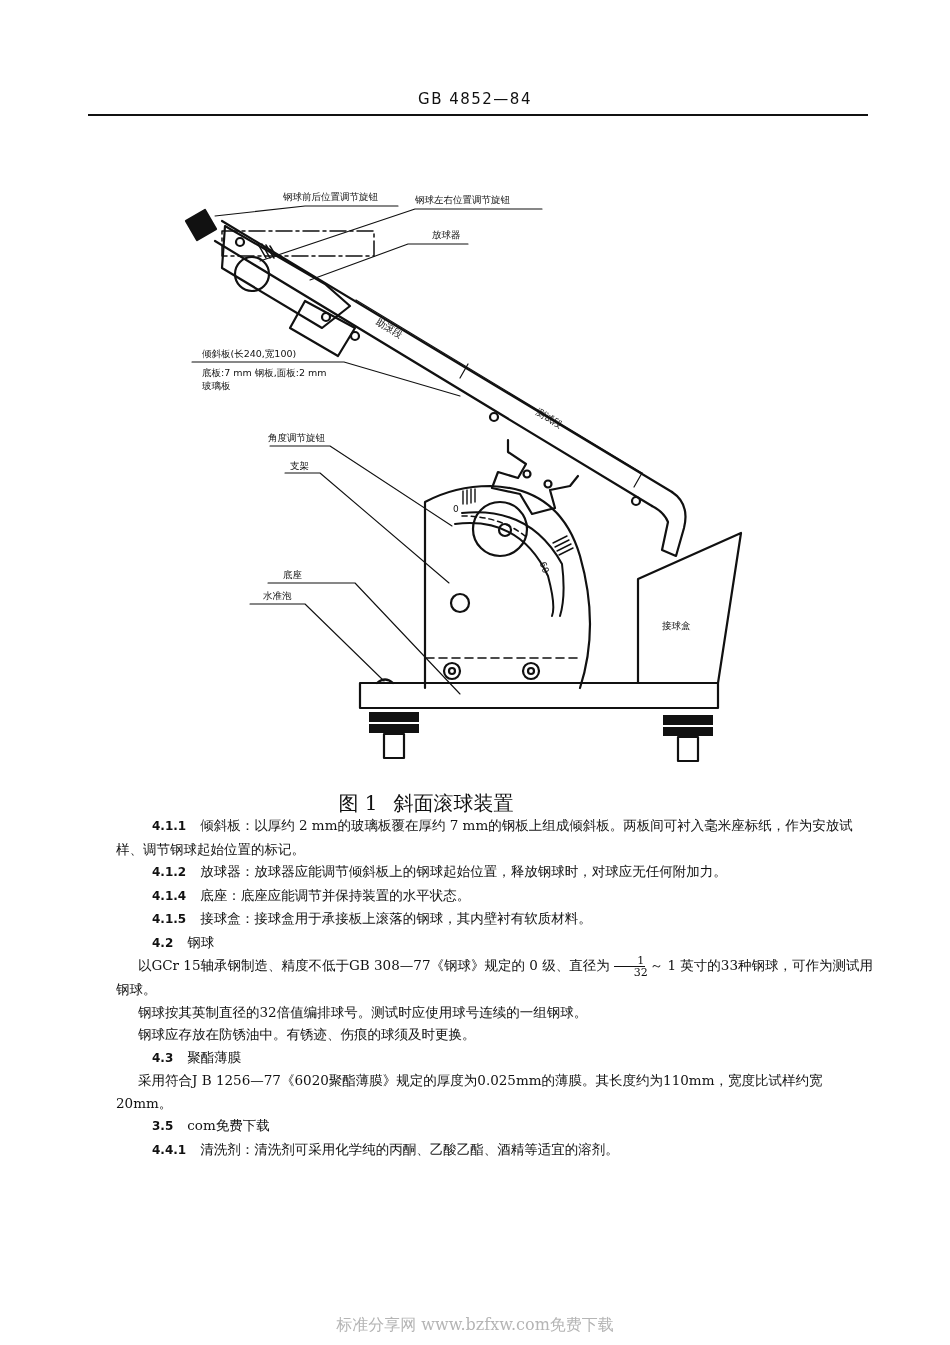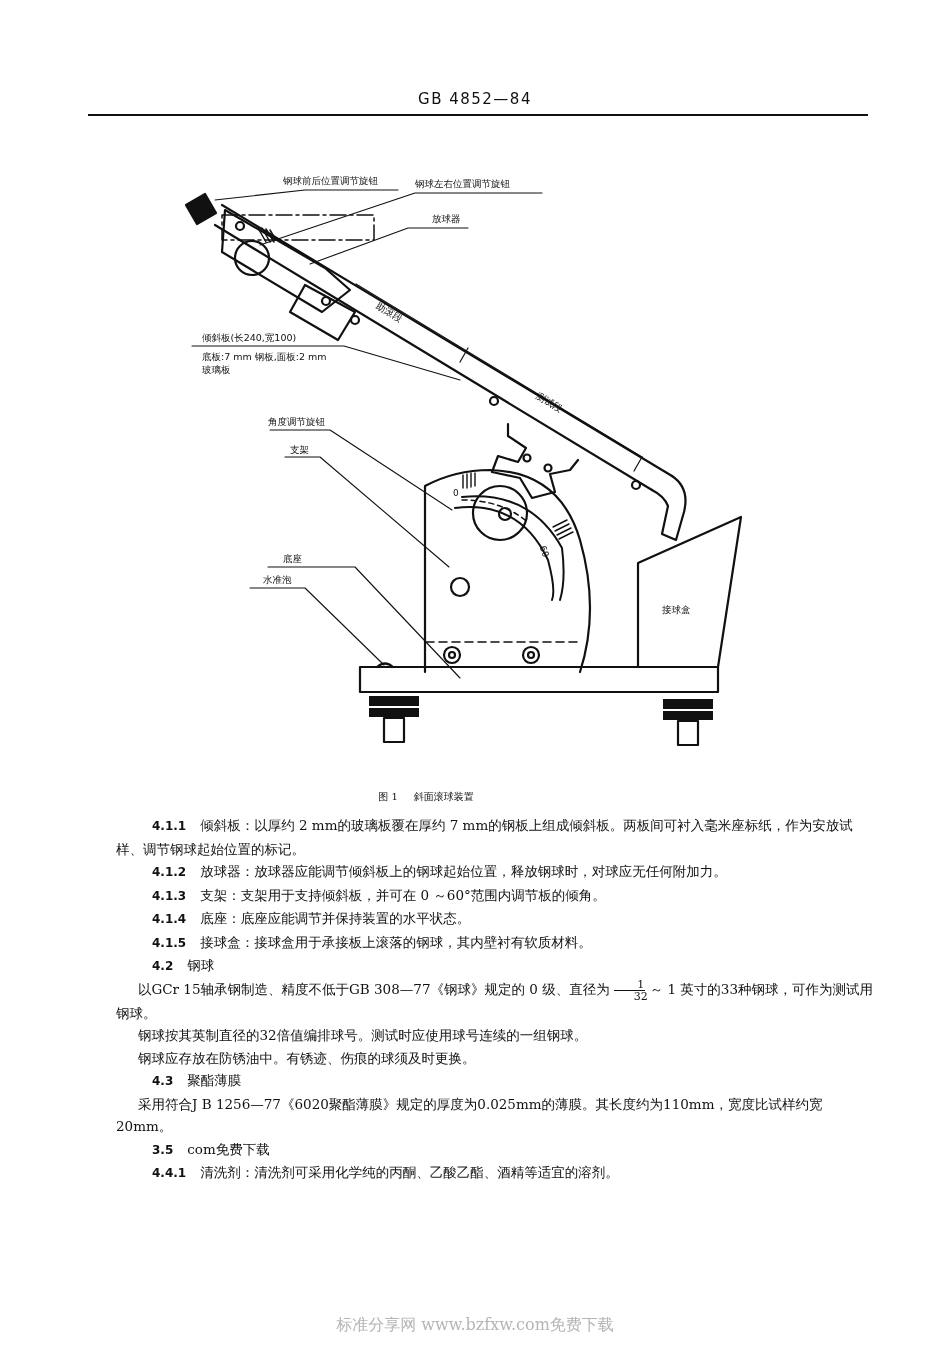--- a/index.html
+++ b/index.html
@@ -2,23 +2,23 @@
 <html><head>
 <meta charset="utf-8">
 <style>
   html, body { margin: 0; padding: 0; background: #ffffff; }
   body { width: 950px; height: 1345px; position: relative; overflow: hidden;
          font-family: "DejaVu Serif", "Liberation Serif", serif; color: #111; }
   .header-title { position: absolute; left: 0; width: 950px; top: 90px; text-align: center;
          font-family: "DejaVu Sans", sans-serif; font-weight: normal; font-size: 15px; letter-spacing: 1.5px; }
   .header-rule { position: absolute; left: 88px; width: 780px; top: 114px; height: 0;
          border-top: 2.5px solid #111; }
-  .figure { position: absolute; left: 0; top: 0; width: 950px; height: 780px; }
+  .figure { position: absolute; left: 0; top: 16px; width: 950px; height: 780px; }
   .fig-label { position: absolute; font-family: "DejaVu Sans", sans-serif; font-size: 9.5px; white-space: nowrap; line-height: 12px; }
-  .caption { position: absolute; top: 790px; left: 0; width: 852px; text-align: center; font-size: 10px; }
+  .caption { position: absolute; top: 790px; left: 0; width: 852px; text-align: center; font-size: 20px; }
   .caption span + span { margin-left: 16px; }
   .body-text { position: absolute; left: 108px; width: 760px; font-size: 13.5px; line-height: 22.5px; margin-left: 8px; }
   .para { margin: 0; }
   .num { font-family: "DejaVu Sans", sans-serif; font-weight: bold; font-size: 12px; display: inline-block; margin-right: 14px; }
   .hang { text-indent: 0; }
   .frac { display: inline-flex; flex-direction: column; align-items: center; vertical-align: middle;
           font-size: 11px; line-height: 11px; margin: 0 2px; }
   .frac .n { border-bottom: 1px solid #111; padding: 0 1px; }
   .footer { position: absolute; top: 1315px; left: 0; width: 950px; text-align: center;
             color: #b5b5b5; font-size: 16px; }
@@ -152,23 +152,20 @@
 </div>
 
 <div class="body-text" style="top:814px">
   <p class="para hang" style="text-indent:18px">
     <span class="num">4.1.1</span><span>倾斜板：</span><span>以厚约 2 mm的玻璃板覆在厚约 7 mm的钢板上组成倾斜板。两板间可衬入毫米座标纸，作为安放试样、调节钢球起始位置的标记。</span>
   </p>
   <p class="para" style="text-indent:18px">
     <span class="num">4.1.2</span><span>放球器：</span><span>放球器应能调节倾斜板上的钢球起始位置，释放钢球时，对球应无任何附加力。</span>
   </p>
   <p class="para" style="text-indent:18px">
-    <span class="num">4.1.3</span><span>支架：</span><span>支架用于支持倾斜板，并可在 0 ～60°范围内调节板的倾角。</span>
-  </p>
-  <p class="para" style="text-indent:18px">
     <span class="num">4.1.4</span><span>底座：</span><span>底座应能调节并保持装置的水平状态。</span>
   </p>
   <p class="para" style="text-indent:18px">
     <span class="num">4.1.5</span><span>接球盒：</span><span>接球盒用于承接板上滚落的钢球，其内壁衬有软质材料。</span>
   </p>
   <p class="para" style="text-indent:18px">
     <span class="num">4.2</span><span>钢球</span>
   </p>
   <p class="para" style="text-indent:22px">
     <span>以GCr 15轴承钢制造、精度不低于GB  308—77《钢球》规定的 0 级、直径为</span><span class="frac">

